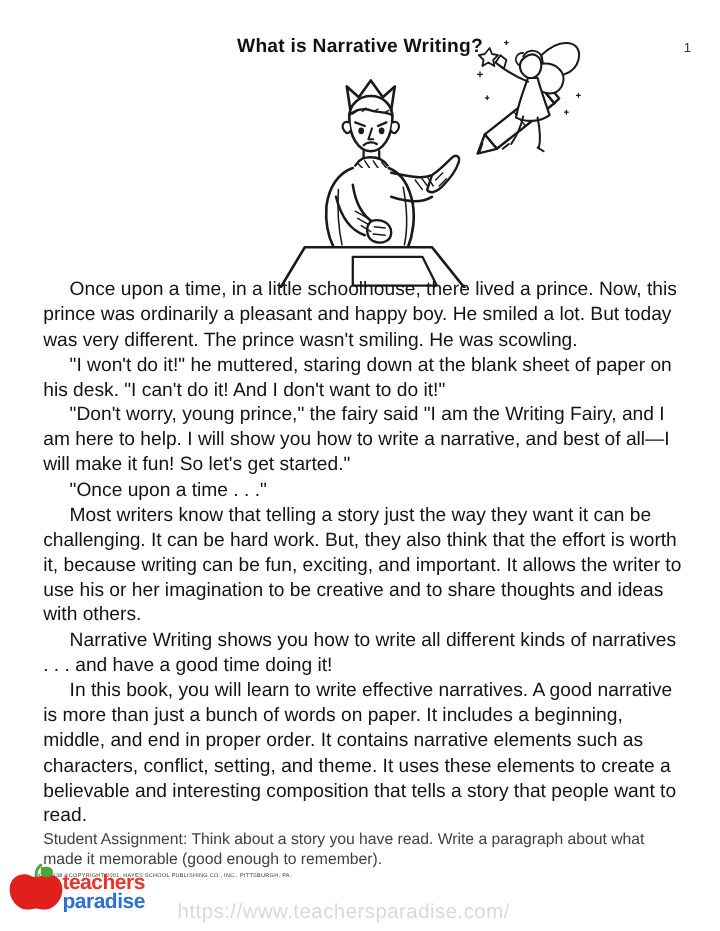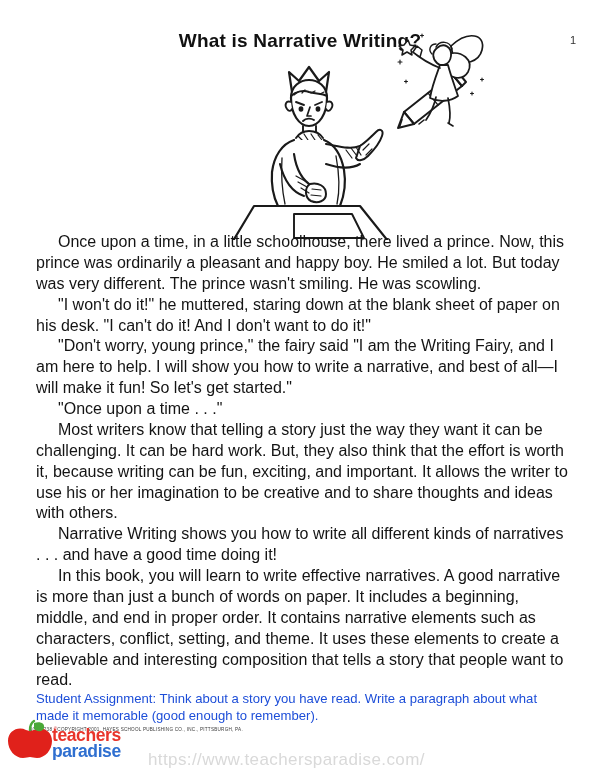--- a/index.html
+++ b/index.html
@@ -20,21 +20,21 @@
     inset: 0;
     background: #ffffff;
   }
 
   
   .title {
     position: absolute;
     left: 0; right: 0;
     top: 30px;
     text-align: center;
-    font-size: 19px;
+    font-size: 16px;
     font-weight: bold;
     letter-spacing: 0.2px;
     color: #111;
   }
   .page-number {
     position: absolute;
     right: 24px;
     top: 34px;
     font-size: 11px;
     color: #333;
@@ -64,21 +64,21 @@
     margin: 0;
     text-indent: 22px;
   }
   .assignment {
     position: absolute;
     left: 36px;
     top: 690px;
     width: 534px;
     font-size: 13.1px;
     line-height: 1.305;
-    color: #1d4ed8;
+    color: #404040;
     text-indent: 0;
     margin: 0;
   }
 
   
   .copyright {
     position: absolute;
     left: 29px;
     top: 727px;
     font-size: 4.6px;

